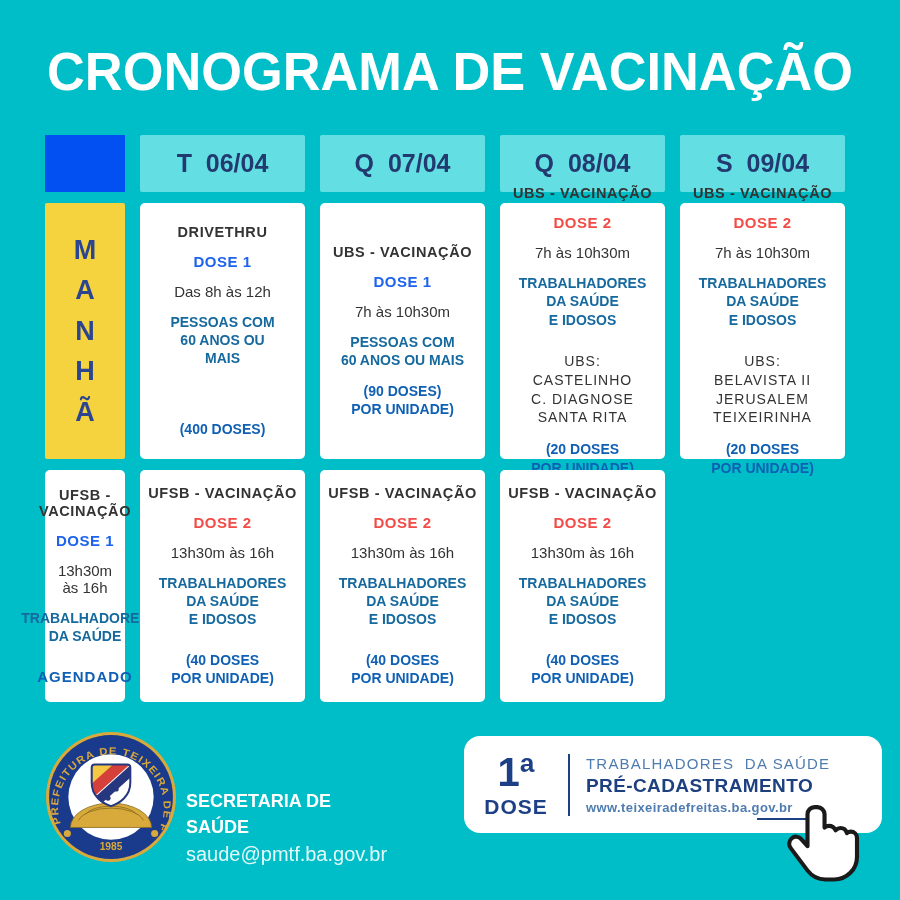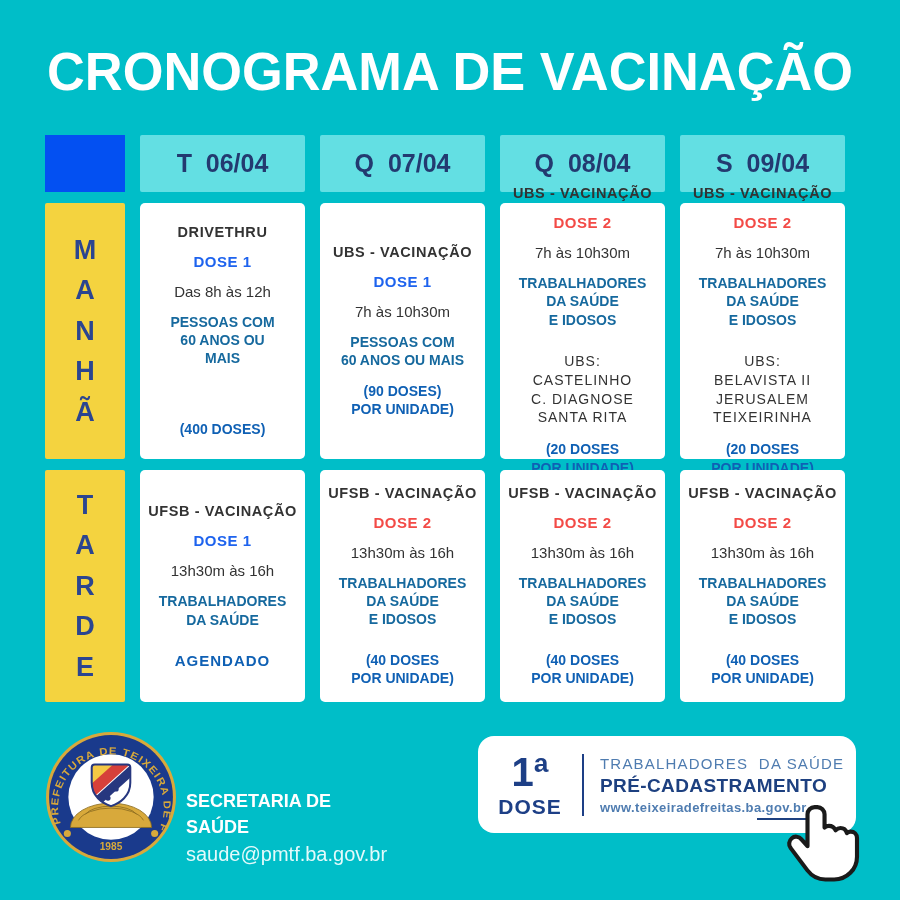--- a/index.html
+++ b/index.html
@@ -47,21 +47,21 @@
   .l-doses{color:#0F60B4;font-weight:bold;font-size:14px;line-height:1.3;}
   .l-status{color:#0F60B4;font-weight:bold;font-size:15px;letter-spacing:1px;}
   .mt-lg{margin-top:40px;}
   .mt-md{margin-top:10px;}
   
   .seal{position:absolute;left:45px;top:731px;width:132px;height:132px;}
   .org{position:absolute;left:186px;top:757px;color:#FFFFFF;}
   .org-name{font-weight:bold;font-size:18px;line-height:26px;white-space:pre-line;margin-top:31px;}
   .org-email{font-size:20px;color:#E3FAFB;margin-top:3px;}
   .card{
-    position:absolute;left:478px;top:736px;width:378px;height:97px;
+    position:absolute;left:464px;top:736px;width:418px;height:97px;
     background:#FFFFFF;border-radius:16px;
     display:flex;align-items:center;
   }
   .card-dose{width:104px;text-align:center;color:#1D3F86;line-height:1;}
   .dose-big{font-size:40px;font-weight:bold;}
   .dose-word{font-size:21px;font-weight:bold;letter-spacing:1px;margin-top:4px;}
   .card-divider{width:2px;height:62px;background:#1D3F86;}
   .card-right{padding-left:16px;display:flex;flex-direction:column;gap:3px;}
   .card-line1{color:#4F7CB0;font-size:15px;letter-spacing:1.2px;white-space:pre;}
   .card-line2{color:#1D4080;font-weight:bold;font-size:19px;letter-spacing:0.4px;}
@@ -127,21 +127,20 @@
 DA SAÚDE
 E IDOSOS</div>
     <div class="l-units mt-md">UBS:
 BELAVISTA II
 JERUSALEM
 TEIXEIRINHA</div>
     <div class="l-doses">(20 DOSES
 POR UNIDADE)</div>
   </div>
 
-  <div class="row-label">TARDE</div>
 
   <div class="cell">
     <div class="l-title">UFSB - VACINAÇÃO</div>
     <div class="l-dose dose-blue">DOSE 1</div>
     <div class="l-time">13h30m às 16h</div>
     <div class="l-group">TRABALHADORES
 DA SAÚDE</div>
     <div class="l-status mt-md">AGENDADO</div>
   </div>
 

